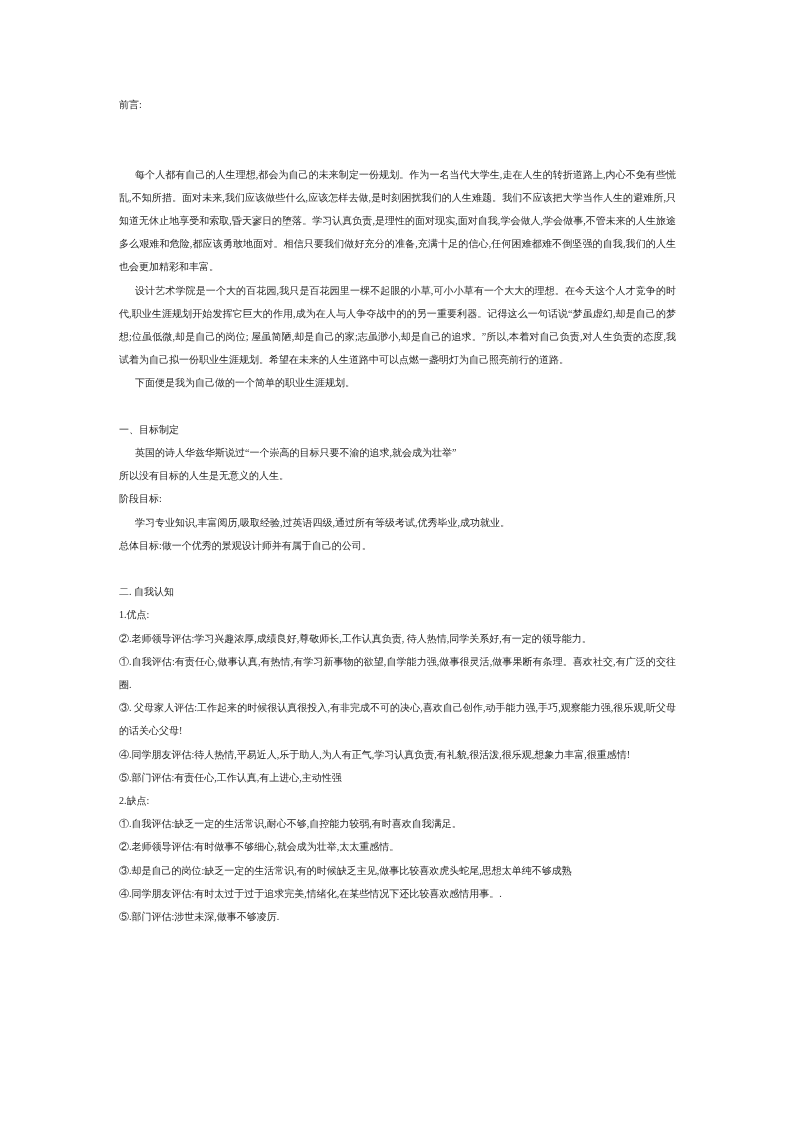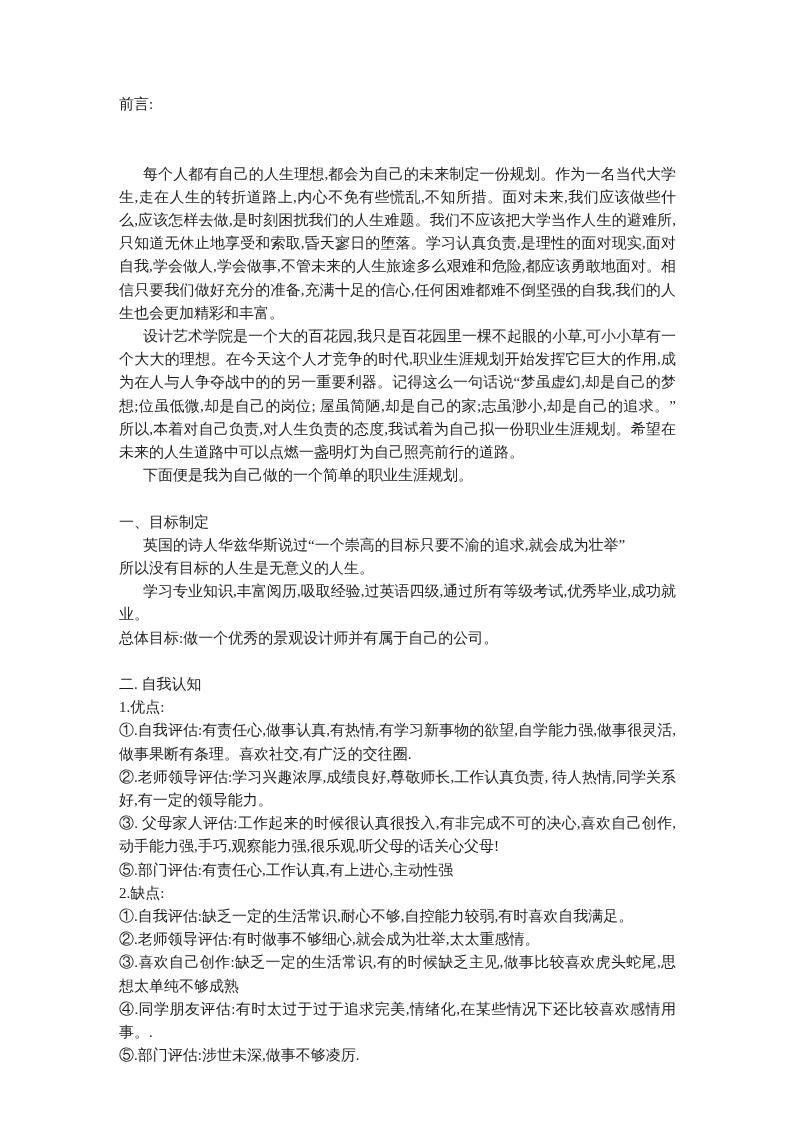--- a/index.html
+++ b/index.html
@@ -9,21 +9,21 @@
   }
   .page {
     position: relative;
     width: 793px;
     height: 1122px;
     box-sizing: border-box;
     background: #ffffff;
     padding: 93px 117px 0 119px;
     overflow: hidden;
     font-family: "Liberation Serif", "DejaVu Serif", serif;
-    font-size: 15px;
+    font-size: 10px;
     line-height: 23.2px;
     color: #1e1e1e;
   }
   .doc p {
     margin: 0;
     text-align: justify;
     word-break: break-all;
   }
   .indent {
     text-indent: 1.6em;
@@ -43,32 +43,34 @@
 
     <p class="indent">每个人都有自己的人生理想,都会为自己的未来制定一份规划。作为一名当代大学生,走在人生的转折道路上,内心不免有些慌乱,不知所措。面对未来,我们应该做些什么,应该怎样去做,是时刻困扰我们的人生难题。我们不应该把大学当作人生的避难所,只知道无休止地享受和索取,昏天寥日的堕落。学习认真负责,是理性的面对现实,面对自我,学会做人,学会做事,不管未来的人生旅途多么艰难和危险,都应该勇敢地面对。相信只要我们做好充分的准备,充满十足的信心,任何困难都难不倒坚强的自我,我们的人生也会更加精彩和丰富。</p>
     <p class="indent">设计艺术学院是一个大的百花园,我只是百花园里一棵不起眼的小草,可小小草有一个大大的理想。在今天这个人才竞争的时代,职业生涯规划开始发挥它巨大的作用,成为在人与人争夺战中的的另一重要利器。记得这么一句话说“梦虽虚幻,却是自己的梦想;位虽低微,却是自己的岗位; 屋虽简陋,却是自己的家;志虽渺小,却是自己的追求。”所以,本着对自己负责,对人生负责的态度,我试着为自己拟一份职业生涯规划。希望在未来的人生道路中可以点燃一盏明灯为自己照亮前行的道路。</p>
     <p class="indent">下面便是我为自己做的一个简单的职业生涯规划。</p>
 
     <div class="gap1"></div>
 
     <p>一、目标制定</p>
     <p class="indent">英国的诗人华兹华斯说过“一个崇高的目标只要不渝的追求,就会成为壮举”</p>
     <p>所以没有目标的人生是无意义的人生。</p>
+    <p>阶段目标:</p>
     <p class="indent">学习专业知识,丰富阅历,吸取经验,过英语四级,通过所有等级考试,优秀毕业,成功就业。</p>
     <p>总体目标:做一个优秀的景观设计师并有属于自己的公司。</p>
 
     <div class="gap1"></div>
 
     <p>二. 自我认知</p>
     <p>1.优点:</p>
+    <p>②.老师领导评估:学习兴趣浓厚,成绩良好,尊敬师长,工作认真负责, 待人热情,同学关系好,有一定的领导能力。</p>
     <p>①.自我评估:有责任心,做事认真,有热情,有学习新事物的欲望,自学能力强,做事很灵活,做事果断有条理。喜欢社交,有广泛的交往圈.</p>
-    <p>②.老师领导评估:学习兴趣浓厚,成绩良好,尊敬师长,工作认真负责, 待人热情,同学关系好,有一定的领导能力。</p>
     <p>③. 父母家人评估:工作起来的时候很认真很投入,有非完成不可的决心,喜欢自己创作,动手能力强,手巧,观察能力强,很乐观,听父母的话关心父母!</p>
+    <p>④.同学朋友评估:待人热情,平易近人,乐于助人,为人有正气,学习认真负责,有礼貌,很活泼,很乐观,想象力丰富,很重感情!</p>
     <p>⑤.部门评估:有责任心,工作认真,有上进心,主动性强</p>
     <p>2.缺点:</p>
     <p>①.自我评估:缺乏一定的生活常识,耐心不够,自控能力较弱,有时喜欢自我满足。</p>
     <p>②.老师领导评估:有时做事不够细心,就会成为壮举,太太重感情。</p>
-    <p>③.喜欢自己创作:缺乏一定的生活常识,有的时候缺乏主见,做事比较喜欢虎头蛇尾,思想太单纯不够成熟</p>
+    <p>③.却是自己的岗位:缺乏一定的生活常识,有的时候缺乏主见,做事比较喜欢虎头蛇尾,思想太单纯不够成熟</p>
     <p>④.同学朋友评估:有时太过于过于追求完美,情绪化,在某些情况下还比较喜欢感情用事。.</p>
     <p>⑤.部门评估:涉世未深,做事不够凌厉.</p>
 
   </div>
 </div>
 
 </body></html>

